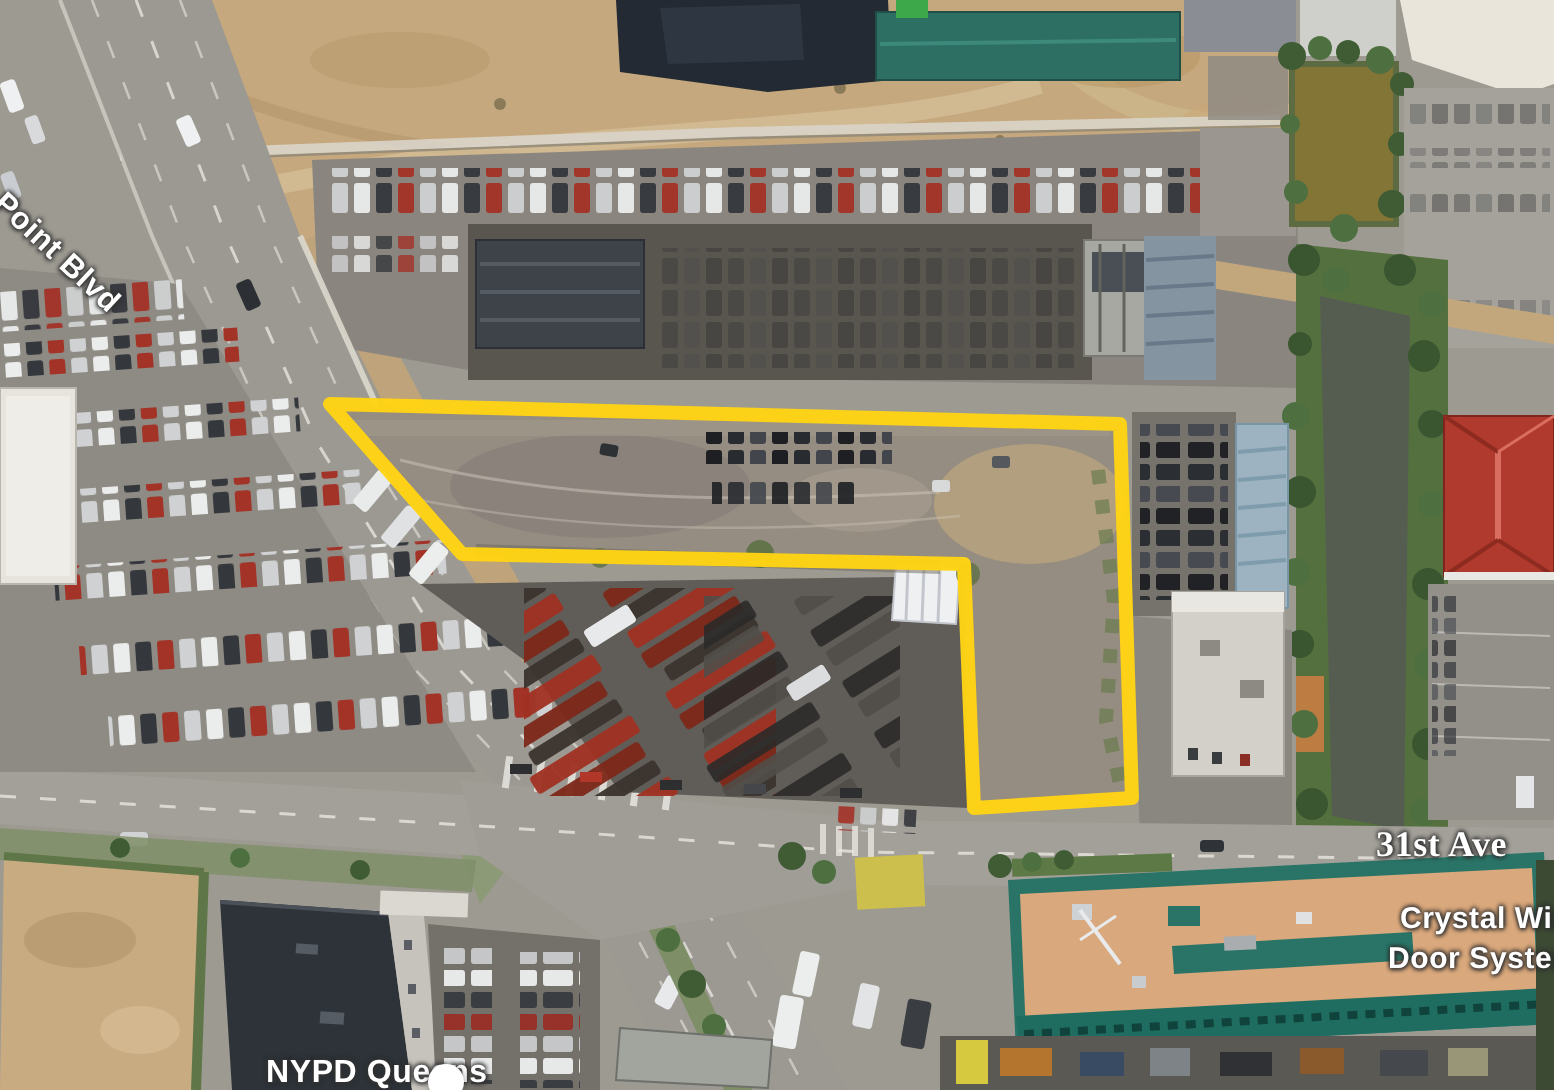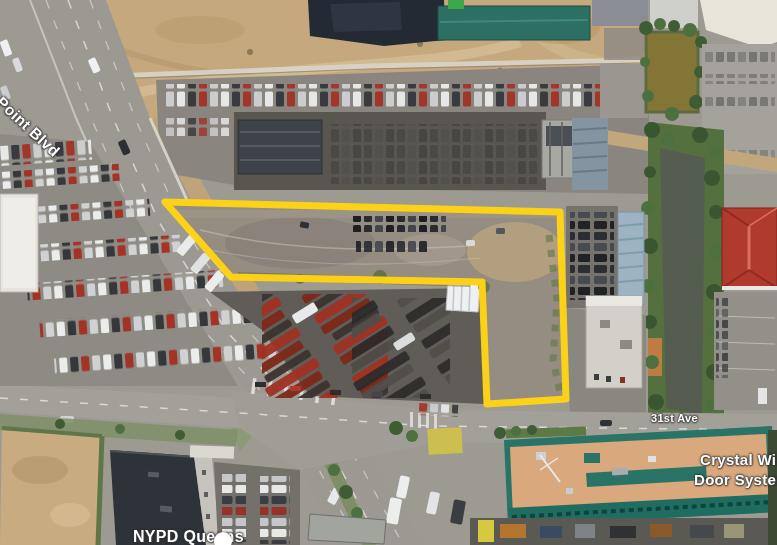--- a/index.html
+++ b/index.html
@@ -8,21 +8,21 @@
     font-family:"Liberation Sans", sans-serif;
     background:#9d9a92;
   }
   #map-canvas svg{position:absolute;left:0;top:0;display:block;}
   .map-label{
     position:absolute;color:var(--label,#fff);font-weight:700;white-space:nowrap;
     text-shadow:0 0 2px rgba(50,50,50,.95),0 1px 2px rgba(50,50,50,.9),0 -1px 2px rgba(50,50,50,.6),1px 0 2px rgba(50,50,50,.7);
     letter-spacing:.3px;user-select:none;
   }
   .lbl-blvd{left:-5px;top:84px;font-size:15.5px;transform:rotate(43deg);transform-origin:left top;}
-  .lbl-31st{left:651px;top:412px;font-size:11px;}
+  .lbl-31st{left:688px;top:412px;font-size:18px;font-family:Liberation Serif, serif;}
   .lbl-biz1{left:700px;top:451px;font-size:15px;}
   .lbl-biz2{left:694px;top:471px;font-size:15px;}
   .lbl-nypd{left:133px;top:528px;font-size:16px;}
   .poi-dot{position:absolute;left:214px;top:532px;width:18px;height:18px;border-radius:50%;
     background:#fff;box-shadow:0 0 3px rgba(60,60,60,.6);}
 </style>
 </head>
 <body>
 
 <div id="map-canvas">

